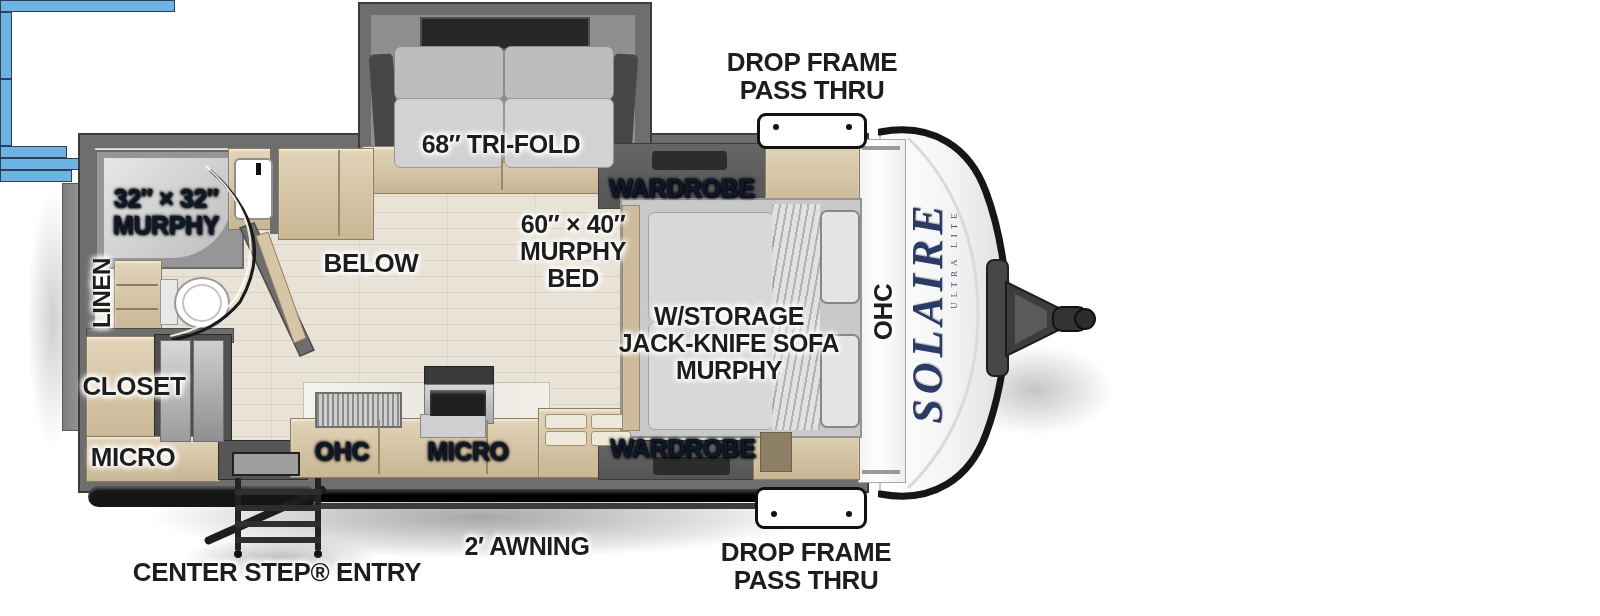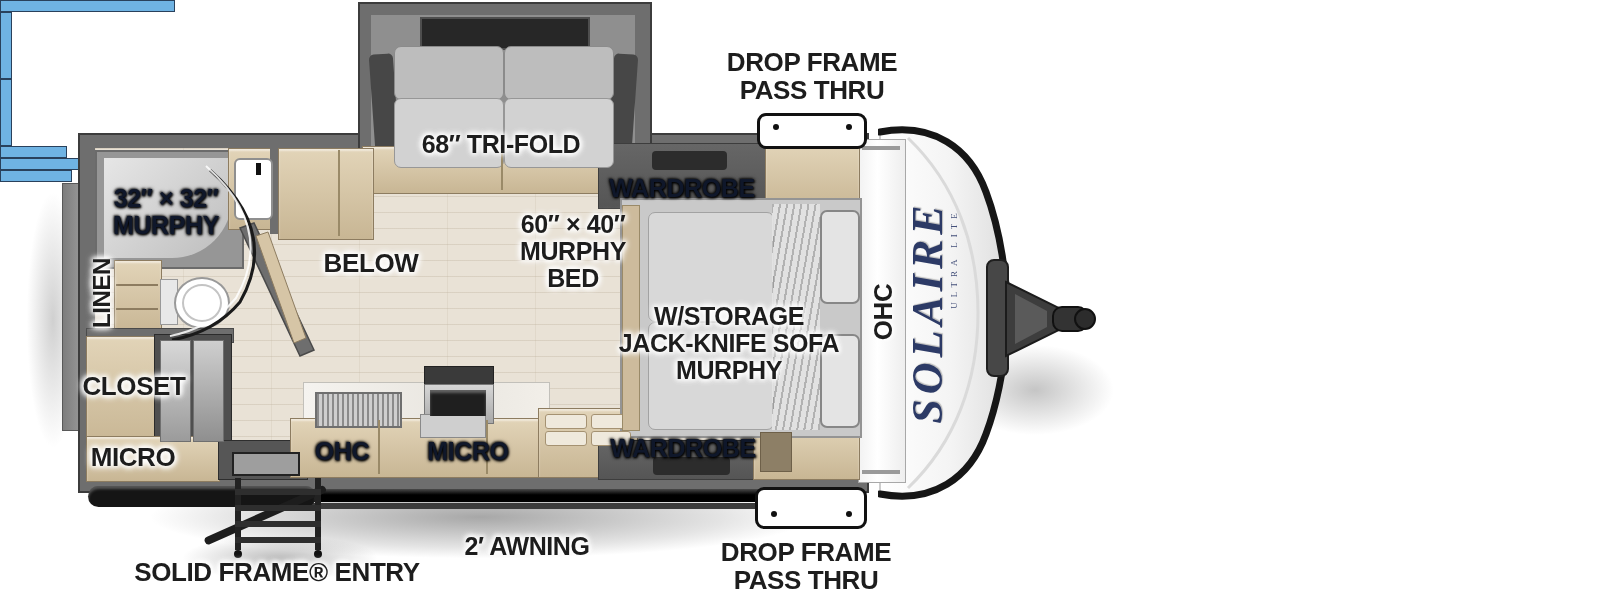--- a/index.html
+++ b/index.html
@@ -210,19 +210,19 @@
     <span class="ln">MURPHY</span>
     <span class="ln">BED</span>
   </div>
   <div class="lbl" style="left:729px;top:343px;font-size:25px;">
     <span class="ln">W/STORAGE</span>
     <span class="ln">JACK-KNIFE SOFA</span>
     <span class="ln">MURPHY</span>
   </div>
   <div class="lbl vert" style="left:883px;top:312px;font-size:26px;"><span>OHC</span></div>
   <div class="lbl" style="left:527px;top:546px;font-size:25px;"><span>2′ AWNING</span></div>
-  <div class="lbl" style="left:277px;top:572px;font-size:26px;"><span>SOLID FRAME® ENTRY</span></div>
+  <div class="lbl" style="left:277px;top:572px;font-size:26px;"><span>CENTER STEP® ENTRY</span></div>
   <div class="lbl" style="left:806px;top:566px;font-size:26px;">
     <span class="ln">DROP FRAME</span>
     <span class="ln">PASS THRU</span>
   </div>
 
 </div>
 
 </body></html>

